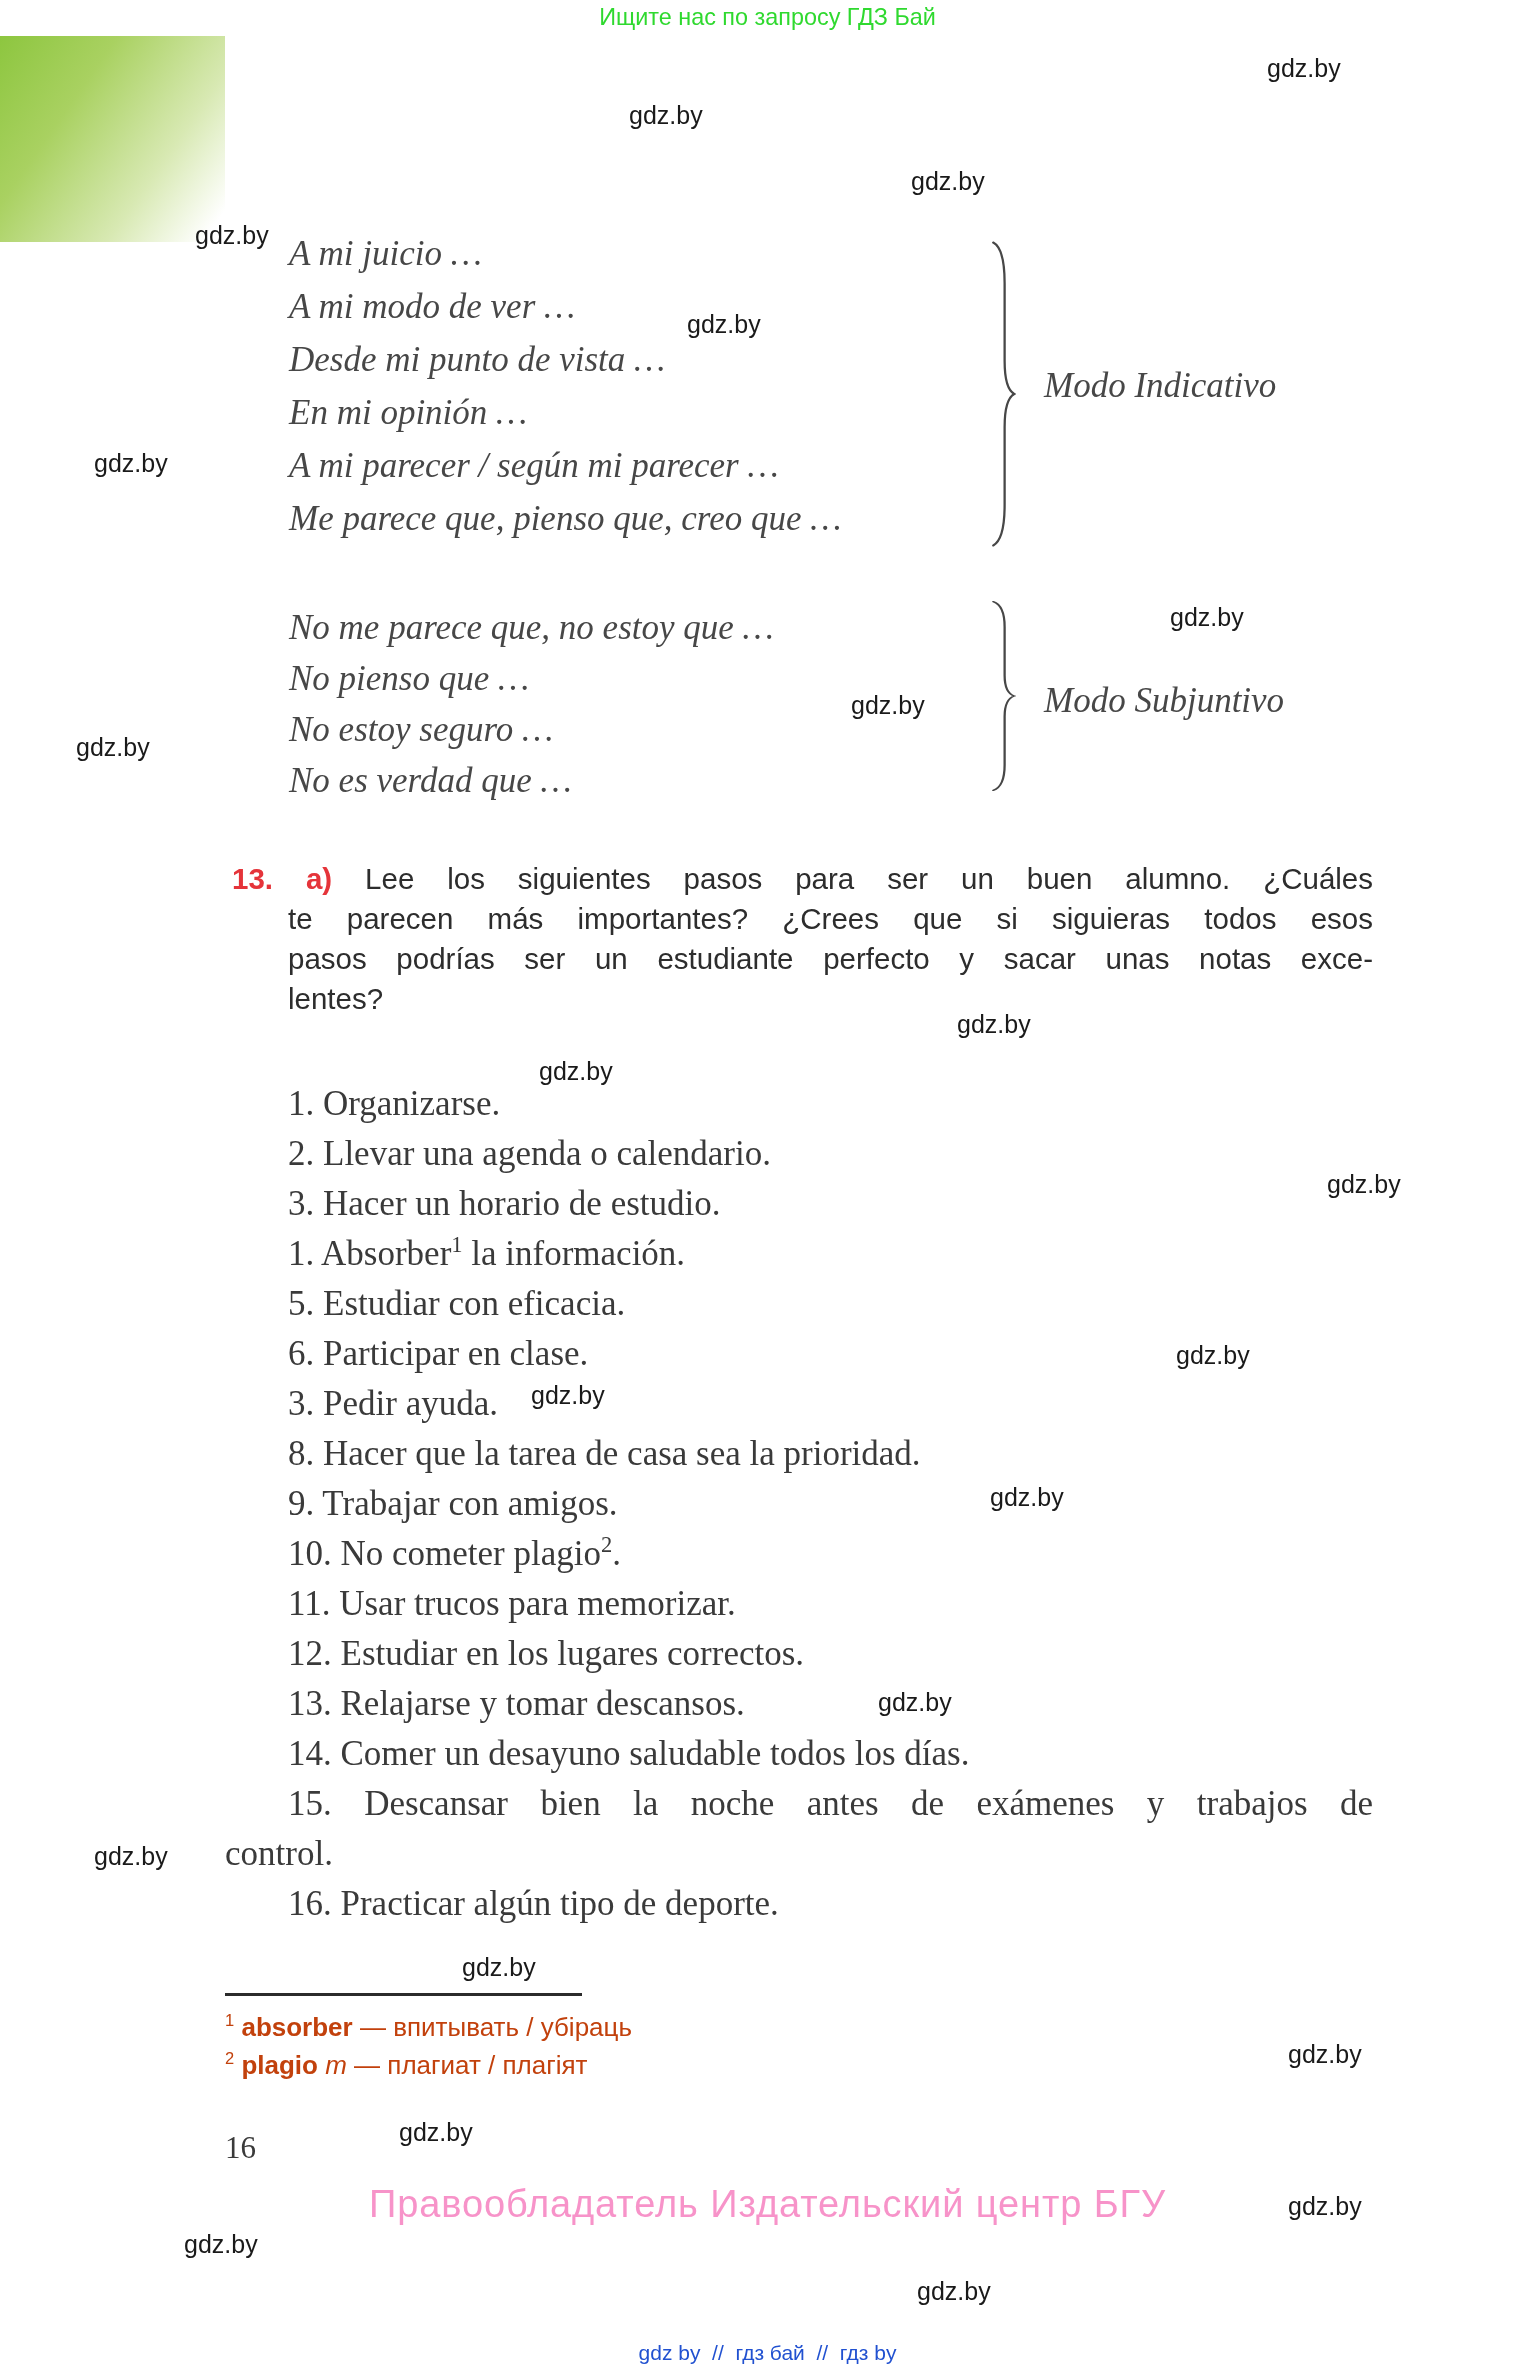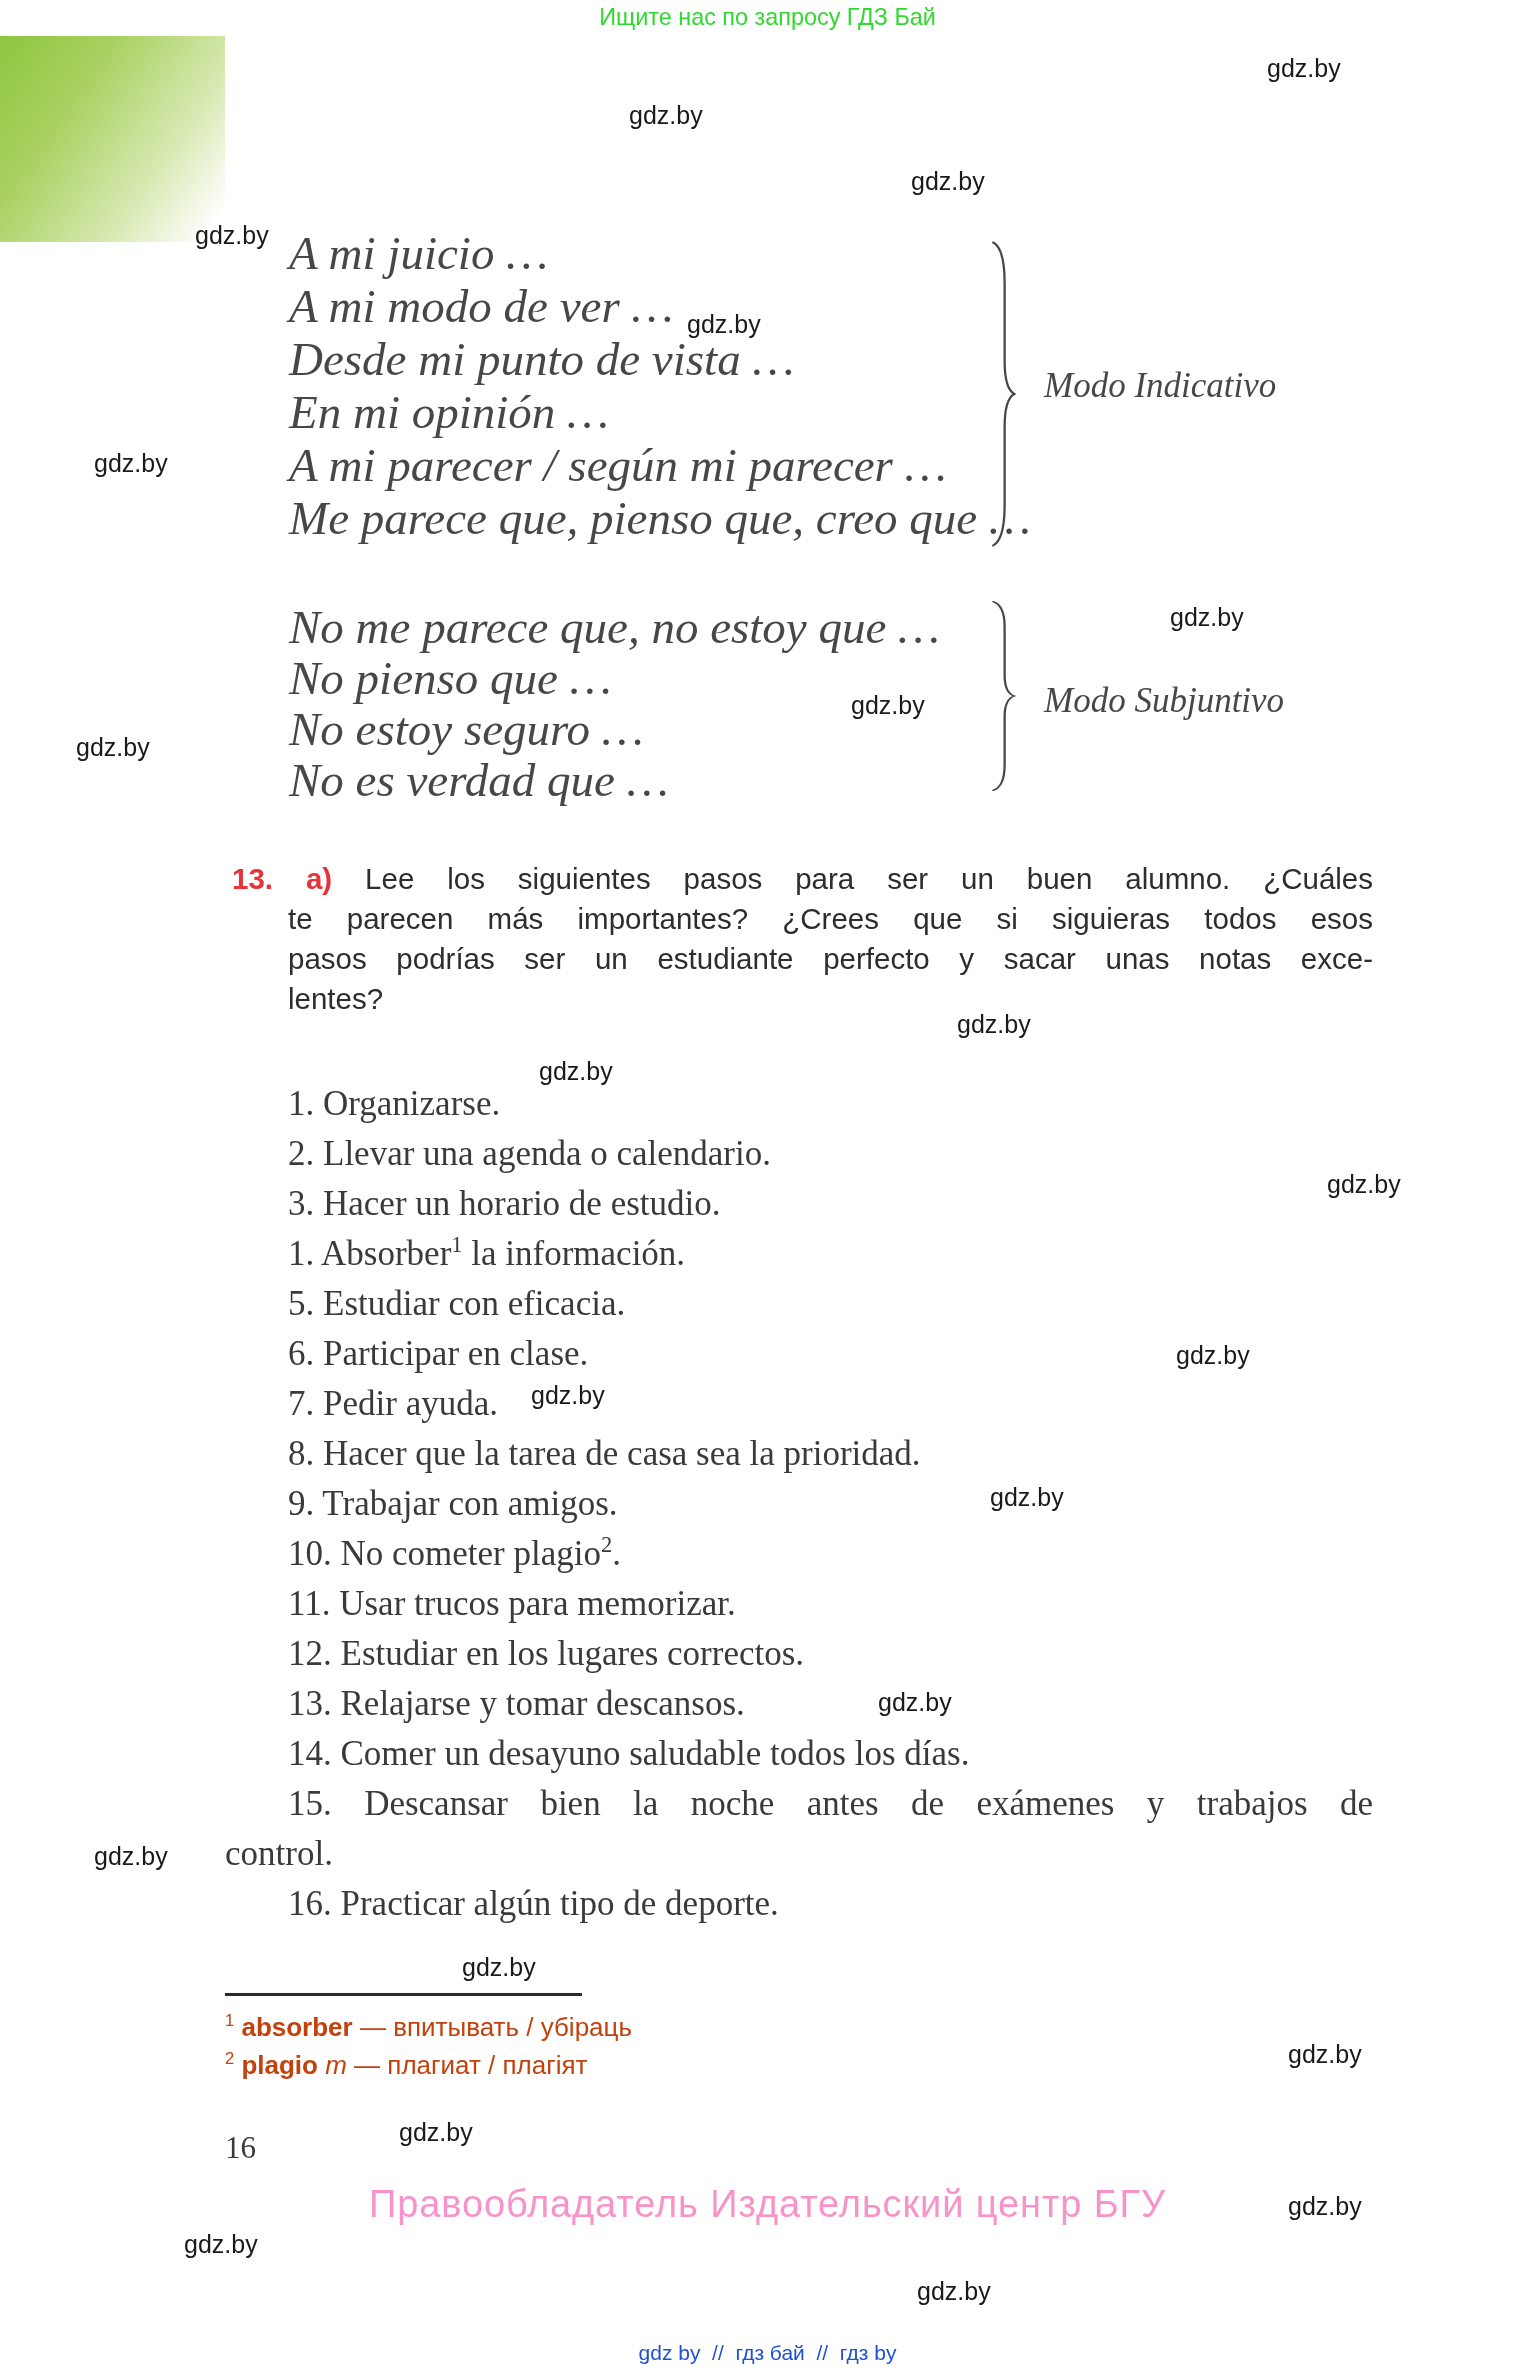--- a/index.html
+++ b/index.html
@@ -26,21 +26,21 @@
     text-align: center;
     font-family: "Liberation Sans", "DejaVu Sans", sans-serif;
     font-size: 23.4px;
     color: #2fd92f;
   }
   
   .expr-block {
     position: absolute;
     left: 289px;
     font-style: italic;
-    font-size: 47px;
+    font-size: 35px;
     color: #474747;
     white-space: nowrap;
   }
   #indicativo-lines { top: 227px; line-height: 53px; }
   #subjuntivo-lines { top: 602px; line-height: 51px; }
   .brace {
     position: absolute;
     left: 988px;
   }
   #brace-indicativo { top: 240px; }
@@ -180,21 +180,21 @@
     <div class="ex-line">lentes?</div>
   </div>
 
   <div class="steps" id="steps">
       <div class="step"><span>1. Organizarse.</span></div>
       <div class="step"><span>2. Llevar una agenda o calendario.</span></div>
       <div class="step"><span>3. Hacer un horario de estudio.</span></div>
       <div class="step"><span>1. Absorber</span><sup>1</sup><span> la información.</span></div>
       <div class="step"><span>5. Estudiar con eficacia.</span></div>
       <div class="step"><span>6. Participar en clase.</span></div>
-      <div class="step"><span>7. Pedir ayuda.</span></div>
+      <div class="step"><span>3. Pedir ayuda.</span></div>
       <div class="step"><span>8. Hacer que la tarea de casa sea la prioridad.</span></div>
       <div class="step"><span>9. Trabajar con amigos.</span></div>
       <div class="step"><span>10. No cometer plagio</span><sup>2</sup><span>.</span></div>
       <div class="step"><span>11. Usar trucos para memorizar.</span></div>
       <div class="step"><span>12. Estudiar en los lugares correctos.</span></div>
       <div class="step"><span>13. Relajarse y tomar descansos.</span></div>
       <div class="step"><span>14. Comer un desayuno saludable todos los días.</span></div>
       <div class="step just"><span>15. Descansar bien la noche antes de exámenes y trabajos de</span></div>
       <div class="step hang"><span>control.</span></div>
       <div class="step"><span>16. Practicar algún tipo de deporte.</span></div>

